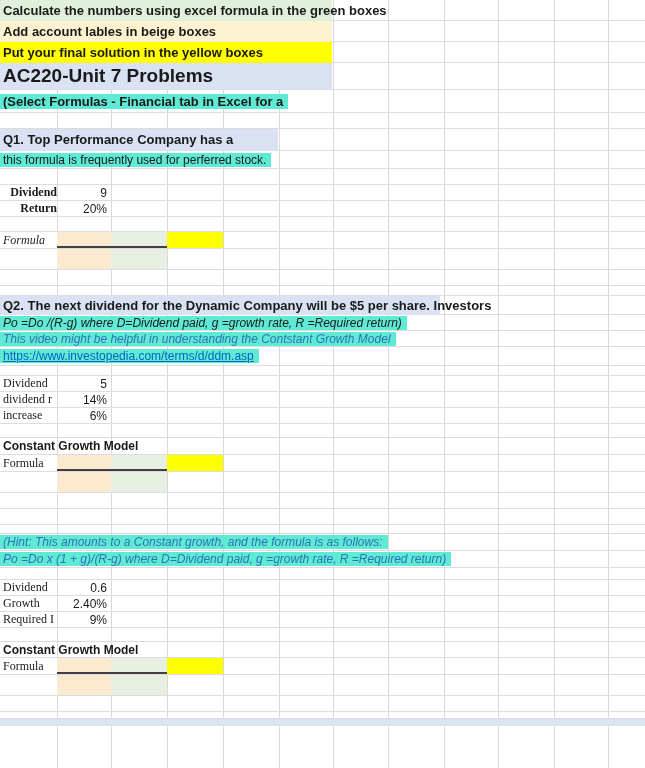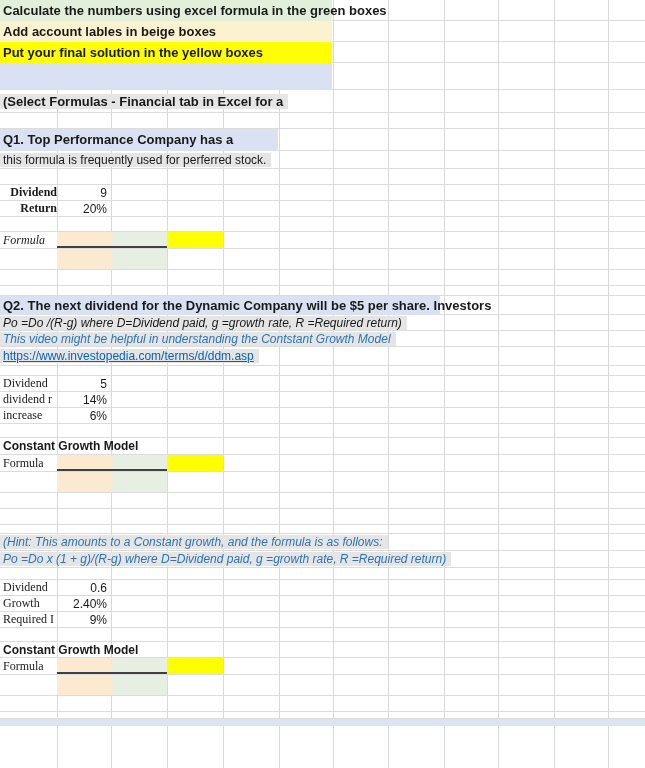--- a/index.html
+++ b/index.html
@@ -17,21 +17,21 @@
   .row{
     position:relative;
     box-sizing:border-box;
     border-bottom:1px solid #dcdcdc;
     display:flex;
     align-items:center;
     z-index:1;
   }
   .fill{position:absolute;left:0;top:0;bottom:-1px;z-index:1;}
   .t{position:relative;z-index:2;padding-left:3px;white-space:nowrap;}
-  .whitebg{background:#e5e5e5;padding-right:5px;}
+  .whitebg{background:#5eead4;padding-right:5px;}
   .b{font-weight:bold;text-align:right;}
   .i{font-style:italic;}
   .f13{font-size:13px;}
   .f12{font-size:12px;}
   .title{font-size:19px;font-weight:bold;letter-spacing:0;}
   .red{color:#ff0000;}
   .blue{color:#2e74b5;}
   .link{color:#0563c1;text-decoration:underline;}
   .cellA{position:relative;z-index:2;width:54px;padding-left:3px;overflow:hidden;white-space:nowrap;flex:none;font-family:Liberation Serif, serif;}
   .cellB{position:relative;z-index:2;width:50px;text-align:right;padding-right:4px;flex:none;}
@@ -70,20 +70,21 @@
     <span class="t b f13">Add account lables in beige boxes</span>
   </div>
 
   <div class="row" style="height:21px">
     <div class="fill" style="width:332px;background:#ffff00"></div>
     <span class="t b f13">Put your final solution in the yellow boxes</span>
   </div>
 
   <div class="row" style="height:27px">
     <div class="fill" style="width:332px;background:#d9e1f2"></div>
+    <span class="t title">AC220-Unit 7 Problems</span>
   </div>
 
 
   <div class="row" style="height:23px">
     <span class="t b f13 whitebg">(Select Formulas - Financial tab in Excel for a</span>
   </div>
 
   <div class="row" style="height:16px"></div>
 
   <div class="row" style="height:22px">

